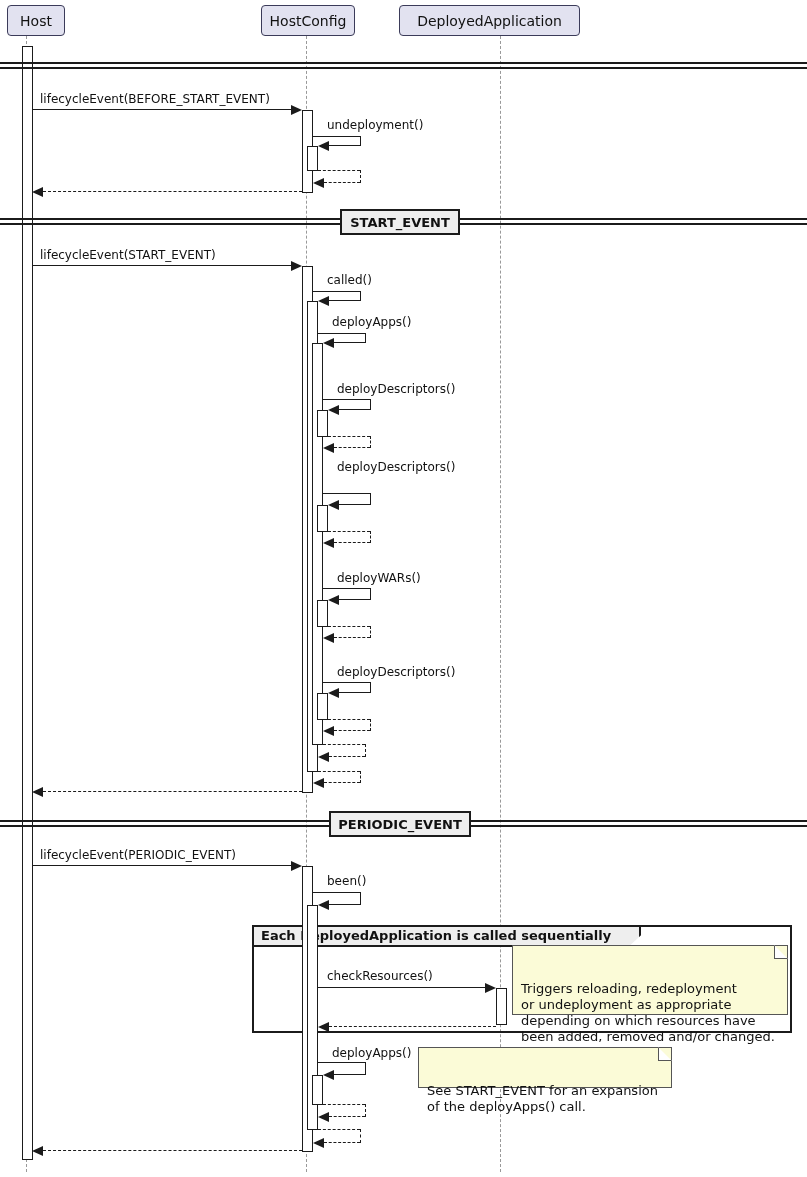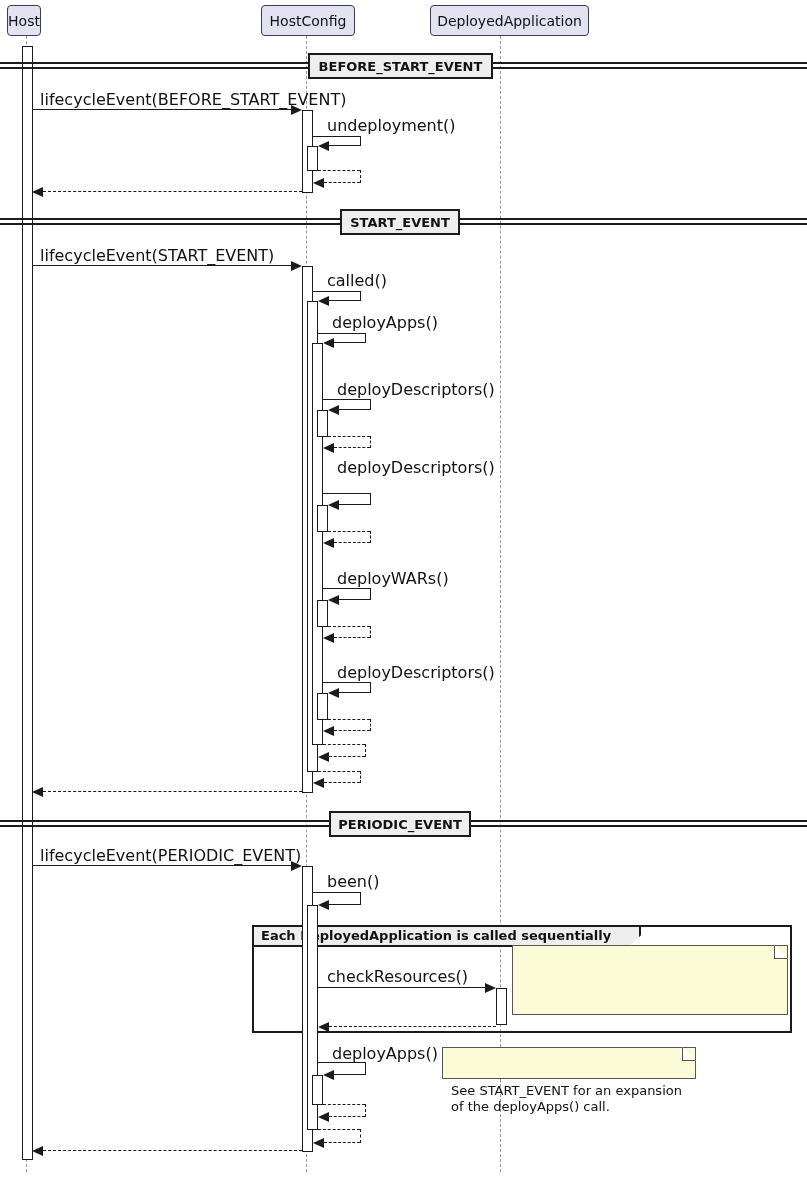--- a/index.html
+++ b/index.html
@@ -8,43 +8,43 @@
   .grp{position:absolute;border:2px solid var(--line,#1b1b1b);z-index:1;box-sizing:border-box}
   .grplabel{position:absolute;left:-2px;top:-2px;height:22px;background:var(--divider_fill,#EEEEEE);border:2px solid var(--line,#1b1b1b);font-weight:bold;font-size:13px;line-height:18px;padding:0 28px 0 7px;clip-path:polygon(0 0,100% 0,100% 45%,calc(100% - 13px) 100%,0 100%);z-index:2;box-sizing:border-box;white-space:nowrap}
   .bar{position:absolute;width:11px;background:#fff;border:1.5px solid var(--line,#1b1b1b);box-sizing:border-box;z-index:2}
   .lnh{position:absolute;height:0;border-top:1.5px solid var(--line,#1b1b1b);z-index:3}
   .lnv{position:absolute;width:0;border-left:1.5px solid var(--line,#1b1b1b);z-index:3}
   .dsh{border-top-style:dashed}
   .dshv{border-left-style:dashed}
   .aL,.aR{position:absolute;width:0;height:0;border-top:5px solid transparent;border-bottom:5px solid transparent;z-index:3}
   .aL{border-right:11px solid var(--line,#1b1b1b)}
   .aR{border-left:11px solid var(--line,#1b1b1b)}
-  .msg{position:absolute;font-size:16px;line-height:15px;white-space:nowrap;z-index:3}
+  .msg{position:absolute;font-size:12px;line-height:15px;white-space:nowrap;z-index:3}
   .pbox{position:absolute;top:5px;height:31px;background:var(--participant_fill,#E2E2F0);border:1.5px solid #3b3b59;border-radius:4px;display:flex;align-items:center;justify-content:center;font-size:14px;z-index:2;box-sizing:border-box}
   .dl{position:absolute;left:0;width:807px;height:0;border-top:2px solid var(--line,#1b1b1b);z-index:5}
   .dbox{position:absolute;height:26px;background:var(--divider_fill,#EEEEEE);border:2px solid var(--line,#1b1b1b);display:flex;align-items:center;justify-content:center;font-weight:bold;font-size:13px;z-index:6;box-sizing:border-box;white-space:nowrap}
   .note{position:absolute;background:var(--note_fill,#FBFBD7);border:1px solid #555;font-size:13px;line-height:16px;padding:3px 8px 4px;white-space:pre-line;z-index:4;box-sizing:border-box}
   .earc{position:absolute;top:-1px;right:-1px;width:13px;height:13px;background:#fff;border-left:1px solid #555;border-bottom:1px solid #555;clip-path:polygon(0 0,100% 100%,0 100%)}
 </style>
 </head>
 <body>
 
 <div id="diagram">
 
   <div class="life" style="left:26px;top:36px;height:1136px"></div>
   <div class="life" style="left:306px;top:36px;height:1136px"></div>
   <div class="life" style="left:500px;top:36px;height:1136px"></div>
 
-  <div class="pbox" style="left:7px;width:34px">
+  <div class="pbox" style="left:7px;width:58px">
       <span>Host</span>
     </div>
   <div class="pbox" style="left:261px;width:94px">
       <span>HostConfig</span>
     </div>
-  <div class="pbox" style="left:430px;width:159px">
+  <div class="pbox" style="left:399px;width:181px">
       <span>DeployedApplication</span>
     </div>
 
   <div class="grp" style="left:252px;top:925px;width:540px;height:108px">
     <div class="grplabel">Each DeployedApplication is called sequentially</div>
   </div>
 
   <div class="bar" style="left:22px;top:46px;height:1114px"></div>
   <div class="bar" style="left:302px;top:110px;height:83px"></div>
   <div class="bar" style="left:307px;top:146px;height:25px"></div>
@@ -178,32 +178,33 @@
   <div class="lnh dsh" style="left:318px;top:1129px;width:42px"></div>
   <div class="lnv dshv" style="left:360px;top:1129px;height:14px"></div>
   <div class="lnh dsh" style="left:324px;top:1142px;width:36px"></div>
   <div class="aL" style="left:313px;top:1138px"></div>
 
   <div class="lnh dsh" style="left:43px;top:1150px;width:259px"></div>
   <div class="aL" style="left:32px;top:1146px"></div>
 
   <div class="note" style="left:512px;top:945px;width:276px;height:70px">
     <div class="earc"></div>
+    <span>Triggers reloading, redeployment
+or undeployment as appropriate
+depending on which resources have
+been added, removed and/or changed.</span>
   </div>
-  <div class="note" style="left:442px;top:1047px;width:254px;height:32px">
+  <div class="note" style="left:418px;top:1047px;width:254px;height:41px">
     <div class="earc"></div>
     <span>See START_EVENT for an expansion
 of the deployApps() call.</span>
   </div>
 
   <div class="dl" style="top:62px"></div>
   <div class="dl" style="top:67px"></div>
-  <div class="dbox" style="left:308px;top:53px;width:185px">
-      <span>BEFORE_START_EVENT</span>
-    </div>
 
   <div class="dl" style="top:218px"></div>
   <div class="dl" style="top:223px"></div>
   <div class="dbox" style="left:340px;top:209px;width:120px">
       <span>START_EVENT</span>
     </div>
 
   <div class="dl" style="top:820px"></div>
   <div class="dl" style="top:825px"></div>
   <div class="dbox" style="left:329px;top:811px;width:142px">

